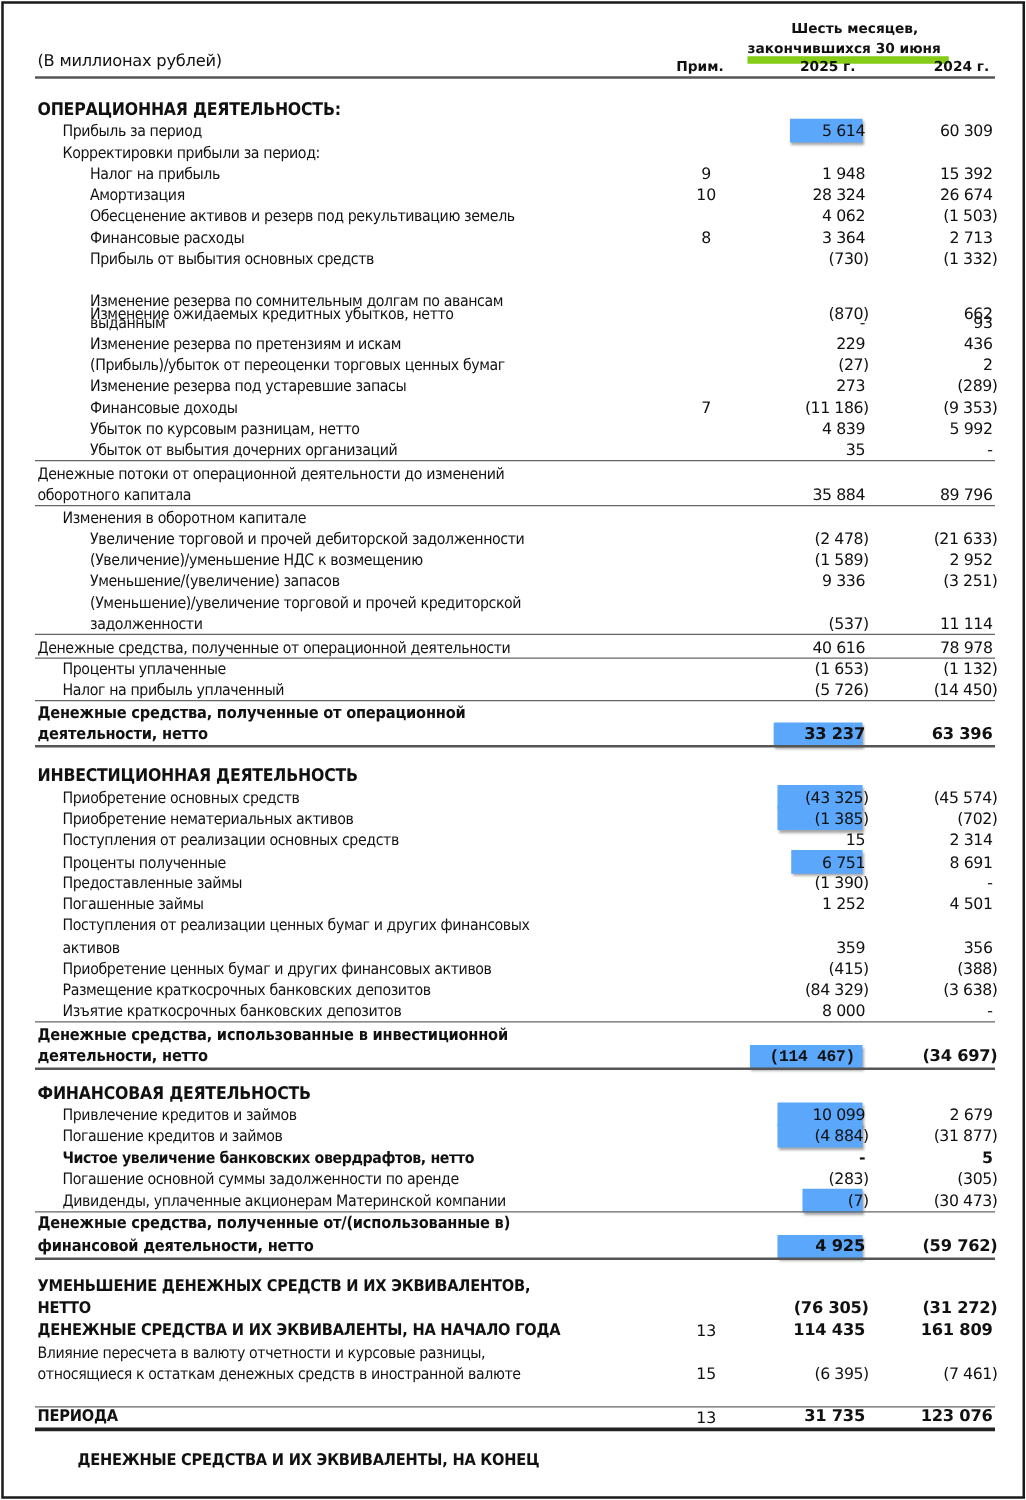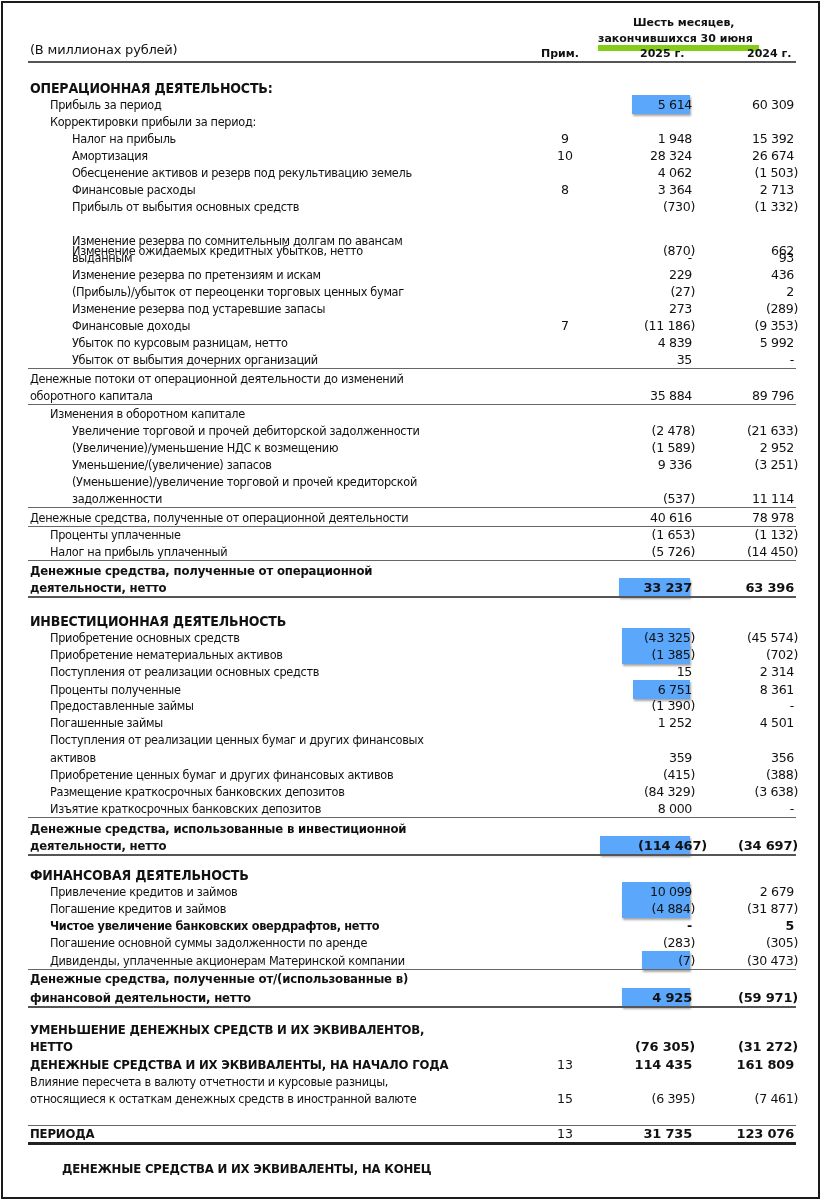--- a/index.html
+++ b/index.html
@@ -268,21 +268,21 @@
         <div class="label i1">Поступления от реализации основных средств</div>
         <div class="note"></div>
         <div class="num c25"><span>15</span></div>
         <div class="num c24"><span>2 314</span></div>
       </div>
       <div class="row" style="top: 681px;">
         <div class="label i1">Проценты полученные</div>
         <div class="note"></div>
         <div class="hl" style="left: 603px; width: 57px;"></div>
         <div class="num c25"><span>6 751</span></div>
-        <div class="num c24"><span>8 361</span></div>
+        <div class="num c24"><span>8 691</span></div>
       </div>
       <div class="row" style="top: 697px;">
         <div class="label i1">Предоставленные займы</div>
         <div class="note"></div>
         <div class="num c25" style="right: 101px;"><span>(1 390)</span></div>
         <div class="num c24"><span>-</span></div>
       </div>
       <div class="row" style="top: 714px;">
         <div class="label i1">Погашенные займы</div>
         <div class="note"></div>
@@ -323,21 +323,21 @@
       <div class="row bold" style="top: 820px;">
         <div class="label i0">Денежные средства, использованные в инвестиционной</div>
         <div class="note"></div>
         <div class="num c25"><span></span></div>
         <div class="num c24"><span></span></div>
       </div>
       <div class="row bold" style="top: 837px;">
         <div class="label i0">деятельности, нетто</div>
         <div class="note"></div>
         <div class="hl" style="left: 570px; width: 90px;"></div>
-        <div class="num c25" style="right: 89px;"><span>(114 467)</span></div>
+        <div class="num c25" style="right: 112px; font-family: Liberation Mono, monospace;"><span>(114 467)</span></div>
         <div class="num c24" style="right: -2px;"><span>(34 697)</span></div>
       </div>
       <div class="rule thick" style="top: 854px;"></div>
       <div class="row bold" style="top: 867px;">
         <div class="label i0" style="font-size: 14px; top: 0px;">ФИНАНСОВАЯ ДЕЯТЕЛЬНОСТЬ</div>
         <div class="note"></div>
         <div class="num c25"><span></span></div>
         <div class="num c24"><span></span></div>
       </div>
       <div class="row" style="top: 883px;">
@@ -378,21 +378,21 @@
         <div class="label i0">Денежные средства, полученные от/(использованные в)</div>
         <div class="note"></div>
         <div class="num c25"><span></span></div>
         <div class="num c24"><span></span></div>
       </div>
       <div class="row bold" style="top: 989px;">
         <div class="label i0">финансовой деятельности, нетто</div>
         <div class="note"></div>
         <div class="hl" style="left: 592px; width: 68px;"></div>
         <div class="num c25"><span>4 925</span></div>
-        <div class="num c24" style="right: -2px;"><span>(59 971)</span></div>
+        <div class="num c24" style="right: -2px;"><span>(59 762)</span></div>
       </div>
       <div class="rule thick" style="top: 1006px;"></div>
       <div class="row bold" style="top: 1021px;">
         <div class="label i0">УМЕНЬШЕНИЕ ДЕНЕЖНЫХ СРЕДСТВ И ИХ ЭКВИВАЛЕНТОВ,</div>
         <div class="note"></div>
         <div class="num c25"><span></span></div>
         <div class="num c24"><span></span></div>
       </div>
       <div class="row bold" style="top: 1038px;">
         <div class="label i0">НЕТТО</div>

